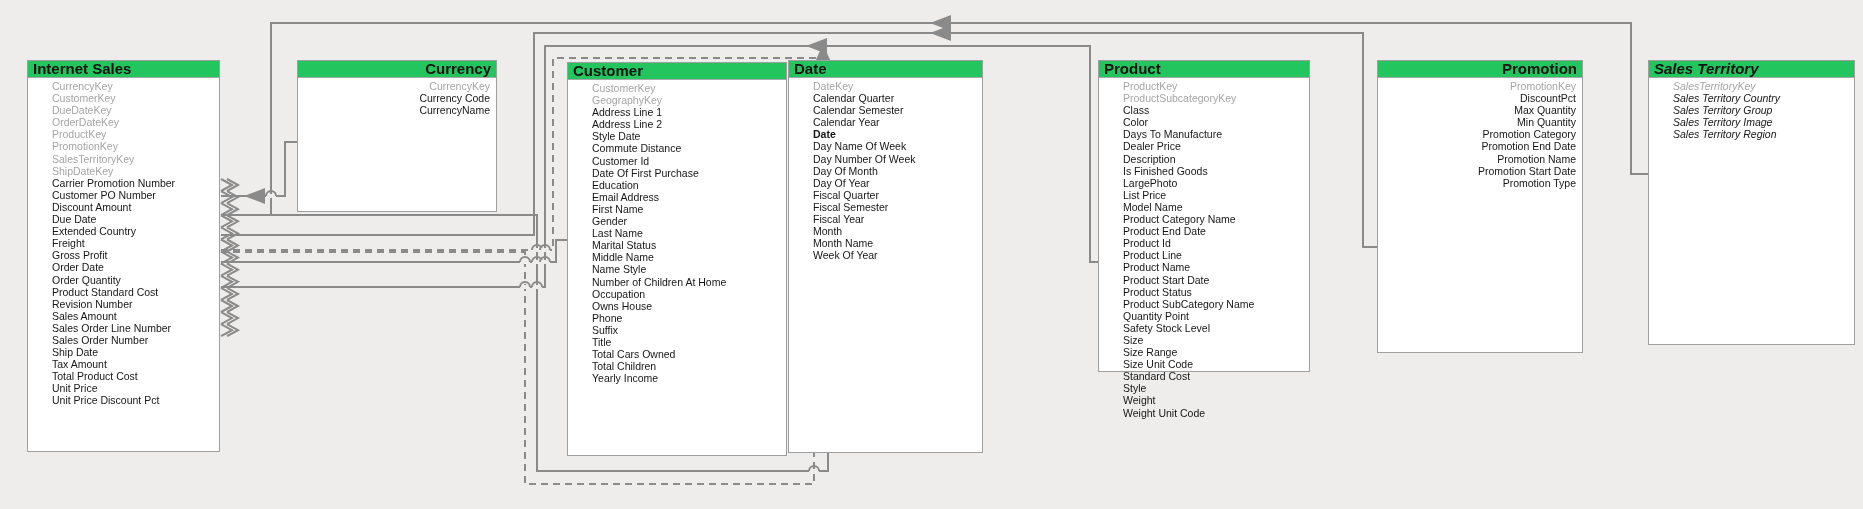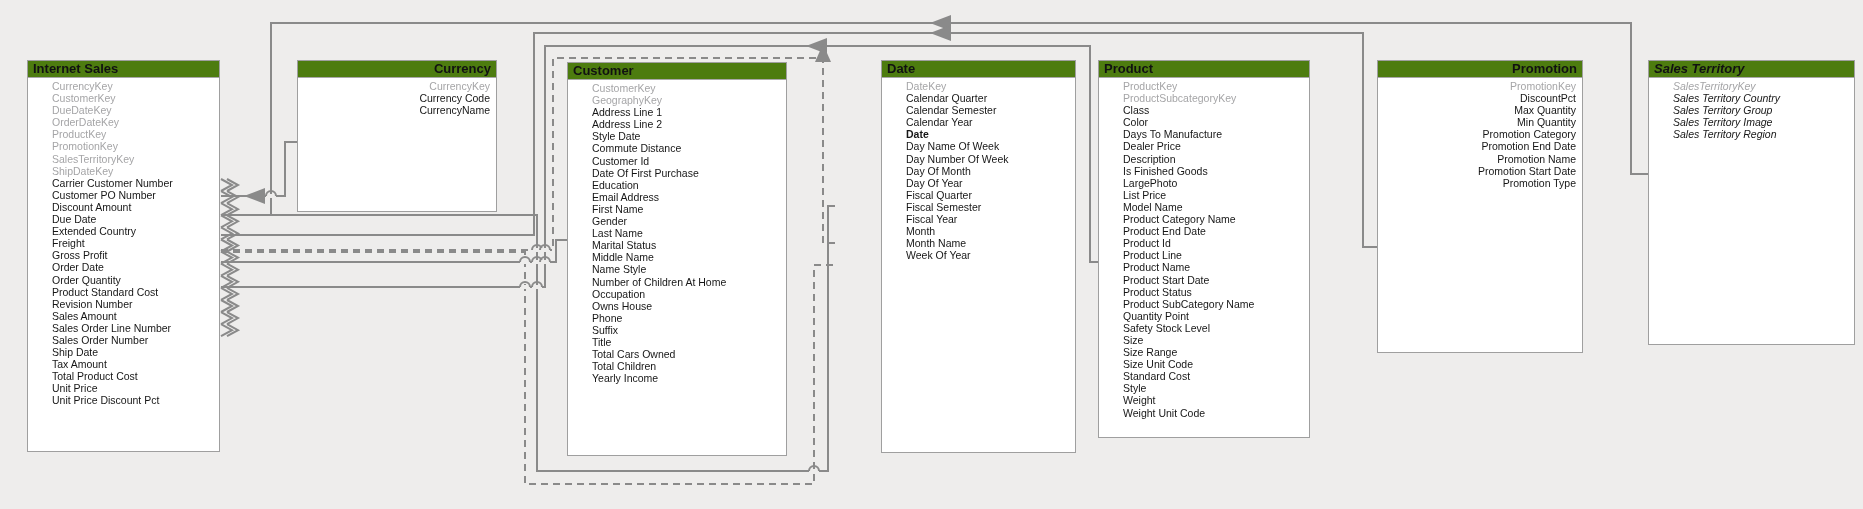--- a/index.html
+++ b/index.html
@@ -10,22 +10,22 @@
   }
   #canvas{position:relative;width:1863px;height:509px;}
   #wires{position:absolute;left:0;top:0;z-index:1;}
   .tbl{
     position:absolute;background:#ffffff;
     border:1px solid #9f9f9f;z-index:2;
     box-sizing:border-box;
   }
   .tbl-header{
     height:16px;line-height:16px;
-    background:#4d7c0f;border-bottom:1px solid #a8a8a8;
-    font-size:13px;font-weight:bold;color:#111;
+    background:#22c55e;border-bottom:1px solid #a8a8a8;
+    font-size:15px;font-weight:bold;color:#111;
     padding:0 5px;white-space:nowrap;overflow:hidden;
   }
   .tbl-body{padding-top:2px;padding-left:18px;}
   .fld{
     height:12.1px;line-height:12.1px;
     font-size:10.5px;color:#161616;
     padding:0 6px;white-space:nowrap;overflow:hidden;
   }
   .fld.key{color:#a5a5a7;}
   .fld.bold{font-weight:bold;}
@@ -84,21 +84,21 @@
       <div class="tbl-header">Internet Sales</div>
       <div class="tbl-body">
         <div class="fld key">CurrencyKey</div>
         <div class="fld key">CustomerKey</div>
         <div class="fld key">DueDateKey</div>
         <div class="fld key">OrderDateKey</div>
         <div class="fld key">ProductKey</div>
         <div class="fld key">PromotionKey</div>
         <div class="fld key">SalesTerritoryKey</div>
         <div class="fld key">ShipDateKey</div>
-        <div class="fld">Carrier Customer Number</div>
+        <div class="fld">Carrier Promotion Number</div>
         <div class="fld">Customer PO Number</div>
         <div class="fld">Discount Amount</div>
         <div class="fld">Due Date</div>
         <div class="fld">Extended Country</div>
         <div class="fld">Freight</div>
         <div class="fld">Gross Profit</div>
         <div class="fld">Order Date</div>
         <div class="fld">Order Quantity</div>
         <div class="fld">Product Standard Cost</div>
         <div class="fld">Revision Number</div>
@@ -143,41 +143,41 @@
         <div class="fld">Occupation</div>
         <div class="fld">Owns House</div>
         <div class="fld">Phone</div>
         <div class="fld">Suffix</div>
         <div class="fld">Title</div>
         <div class="fld">Total Cars Owned</div>
         <div class="fld">Total Children</div>
         <div class="fld">Yearly Income</div>
       </div>
     </div>
-    <div class="tbl" style="left: 881px; top: 60px; width: 195px; height: 393px;">
+    <div class="tbl" style="left: 788px; top: 60px; width: 195px; height: 393px;">
       <div class="tbl-header">Date</div>
       <div class="tbl-body">
         <div class="fld key">DateKey</div>
         <div class="fld">Calendar Quarter</div>
         <div class="fld">Calendar Semester</div>
         <div class="fld">Calendar Year</div>
         <div class="fld bold">Date</div>
         <div class="fld">Day Name Of Week</div>
         <div class="fld">Day Number Of Week</div>
         <div class="fld">Day Of Month</div>
         <div class="fld">Day Of Year</div>
         <div class="fld">Fiscal Quarter</div>
         <div class="fld">Fiscal Semester</div>
         <div class="fld">Fiscal Year</div>
         <div class="fld">Month</div>
         <div class="fld">Month Name</div>
         <div class="fld">Week Of Year</div>
       </div>
     </div>
-    <div class="tbl" style="left: 1098px; top: 60px; width: 212px; height: 378px;">
+    <div class="tbl" style="left: 1098px; top: 60px; width: 212px; height: 312px;">
       <div class="tbl-header">Product</div>
       <div class="tbl-body">
         <div class="fld key">ProductKey</div>
         <div class="fld key">ProductSubcategoryKey</div>
         <div class="fld">Class</div>
         <div class="fld">Color</div>
         <div class="fld">Days To Manufacture</div>
         <div class="fld">Dealer Price</div>
         <div class="fld">Description</div>
         <div class="fld">Is Finished Goods</div>

